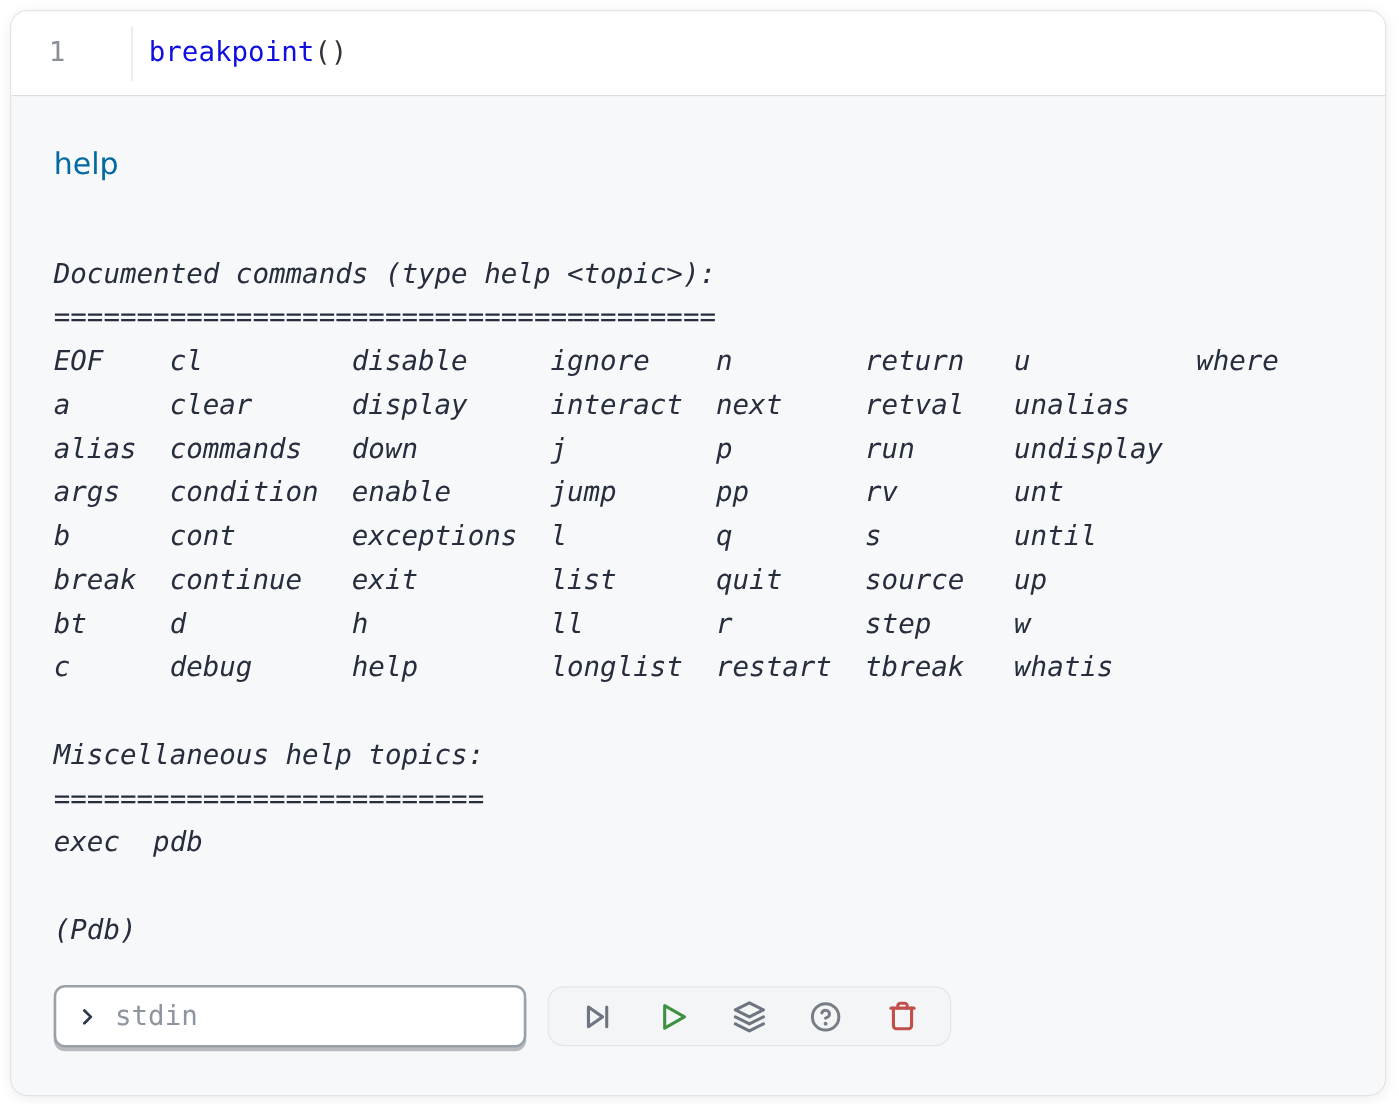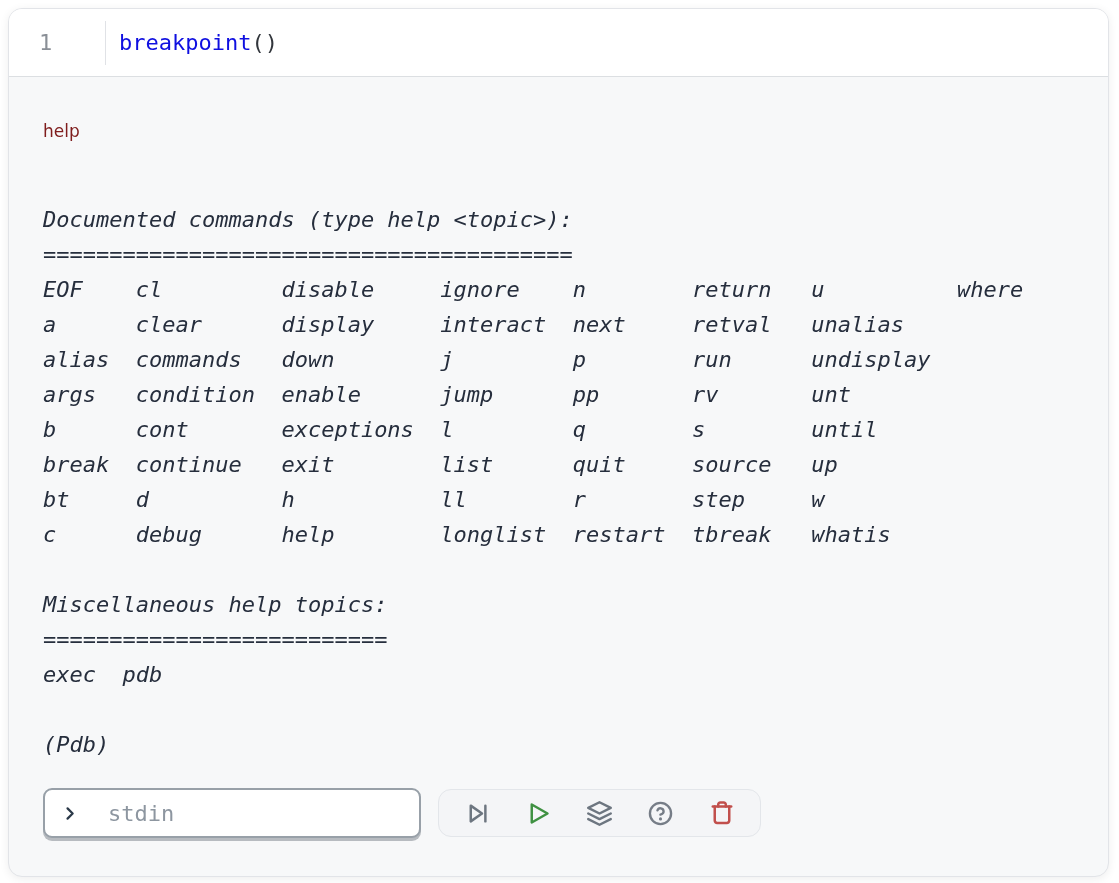--- a/index.html
+++ b/index.html
@@ -53,22 +53,22 @@
     text-align: right;
   }
   .tok-fn    { color: #0f0fe0; }
   .tok-paren { color: #32363c; }
 
   
   .output {
     padding: 38px 34px 38px 34px;
   }
   .echo {
-    color: #7f1d1d;
-    font-size: 17px;
+    color: #0369a1;
+    font-size: 24px;
     line-height: 32px;
   }
   .pdb-output {
     margin: 55px 0 0 0;
     font-family: "DejaVu Sans Mono", "Liberation Mono", monospace;
     font-size: 22px;
     line-height: 35px;
     color: #262e3d;
     white-space: pre;
     font-style: italic;
@@ -94,21 +94,21 @@
   }
   .stdin-box .chev {
     flex: none;
     display: flex;
     align-items: center;
   }
   .stdin-input {
     border: none;
     outline: none;
     background: transparent;
-    margin-left: 27px;
+    margin-left: 11px;
     width: 300px;
     font-family: "DejaVu Sans Mono", "Liberation Mono", monospace;
     font-size: 22px;
     color: #2c3a49;
   }
   .stdin-input::placeholder { color: #8d96a0; opacity: 1; }
 
   .btn-group {
     margin-left: 17px;
     display: flex;

